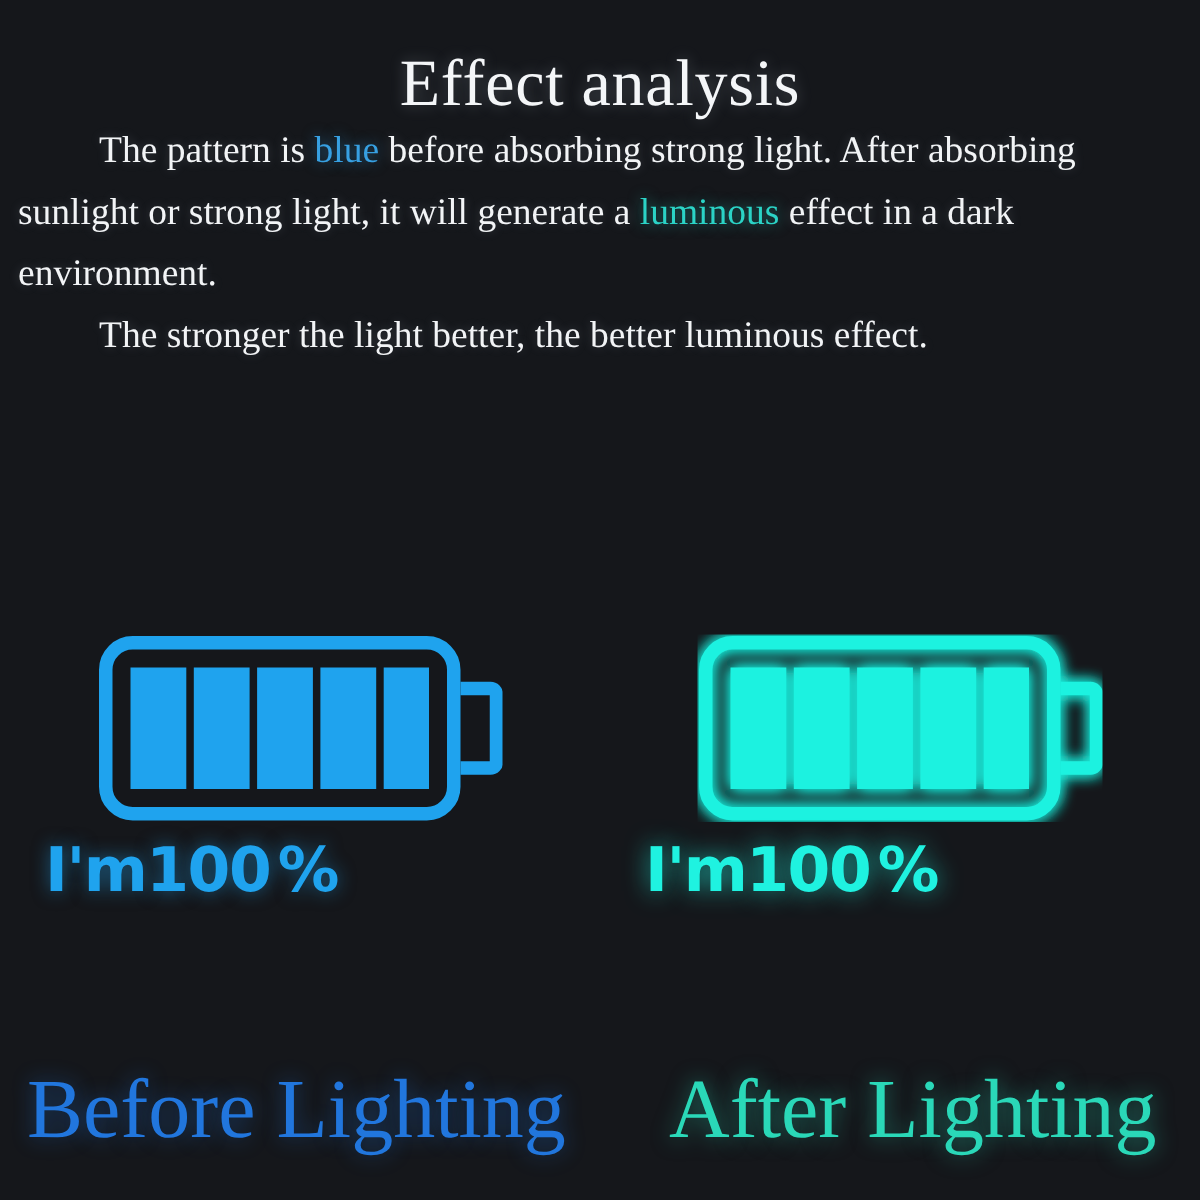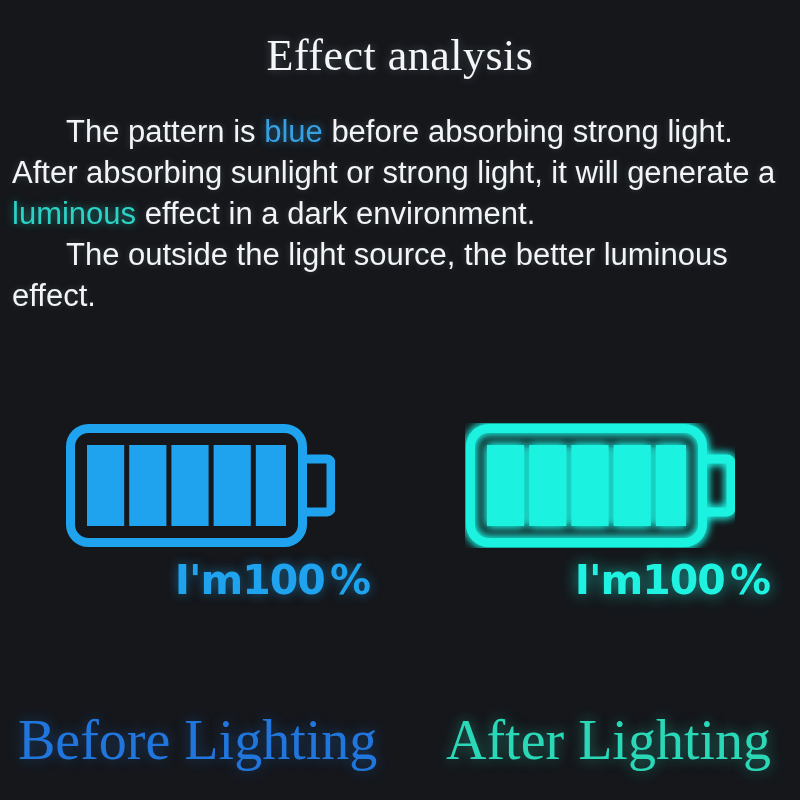--- a/index.html
+++ b/index.html
@@ -34,27 +34,27 @@
     font-size: 44px;
     font-weight: 400;
     letter-spacing: 0.5px;
     font-family: "Liberation Serif", "DejaVu Serif", serif;
     text-shadow: 0 0 10px rgba(200,215,230,0.28);
   }
 
   
   .body-copy {
     position: absolute;
-    top: 95px;
+    top: 64px;
     left: 12px;
     width: 776px;
     color: #f2f4f6;
-    font-size: 31px;
+    font-size: 25px;
     line-height: 41px;
-    font-family: Liberation Sans, sans-serif;
+    font-family: Liberation Serif, serif;
     text-shadow: 0 0 7px rgba(190,205,220,0.22);
   }
   .para {
     margin: 0;
     text-align: left;
   }
   .para.indent { text-indent: 54px; }
   .hl-blue { color: #37a0e2; text-shadow: 0 0 9px rgba(55,160,226,0.55); }
   .hl-teal { color: #2bd3c6; text-shadow: 0 0 9px rgba(43,211,198,0.55); }
 
@@ -85,21 +85,21 @@
     align-items: center;
     justify-content: center;
   }
   .battery-svg { display: block; }
 
   .battery-label {
     position: absolute;
     top: 138px;
     left: 0;
     width: 340px;
-    text-align: right;
+    text-align: left;
     font-family: "DejaVu Sans", "Liberation Sans", sans-serif;
     font-size: 41px;
     font-weight: 700;
     letter-spacing: -1px;
   }
   .battery-label .pct { margin-left: 5px; }
 
   .lbl-blue {
     color: #1fa3ee;
     text-shadow: 0 0 12px rgba(31,163,238,0.5);
@@ -138,21 +138,21 @@
 </style>
 </head>
 <body>
 
 <div id="stage">
 
   <div class="title">Effect analysis</div>
 
   <div class="body-copy">
     <p class="para indent"><span>The pattern is </span><span class="hl-blue">blue</span><span> before absorbing strong light. After absorbing sunlight or strong light, it will generate a </span><span class="hl-teal">luminous</span><span> effect in a dark environment.</span></p>
-    <p class="para indent"><span>The outside the light source,  the better luminous effect.</span></p>
+    <p class="para indent"><span>The stronger the light better,  the better luminous effect.</span></p>
   </div>
 
   <div class="battery-zone">
 
     <div class="battery-cell before">
       <div class="battery-svg-wrap">
         <svg class="battery-svg" width="270" height="125" viewBox="0 0 270 125" aria-hidden="true">
           <g fill="none" stroke="#1fa3ee" stroke-width="9">
             <rect x="5.5" y="5.5" width="232" height="114" rx="18" ry="18"></rect>
             <path d="M242 36 h20 a4 4 0 0 1 4 4 v45 a4 4 0 0 1 -4 4 h-20"></path>

